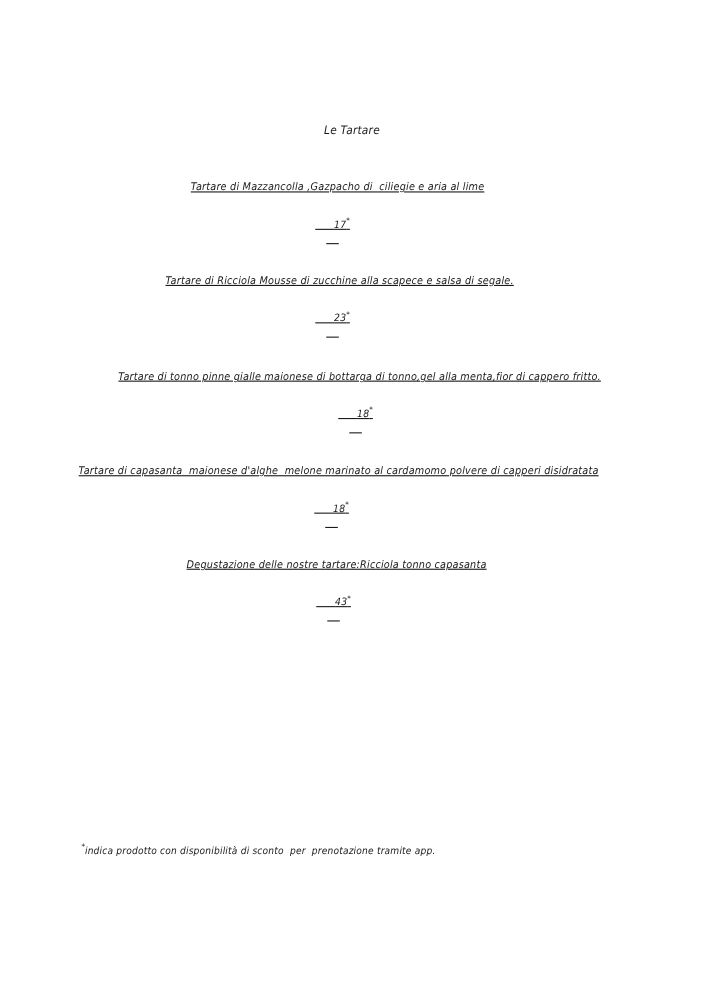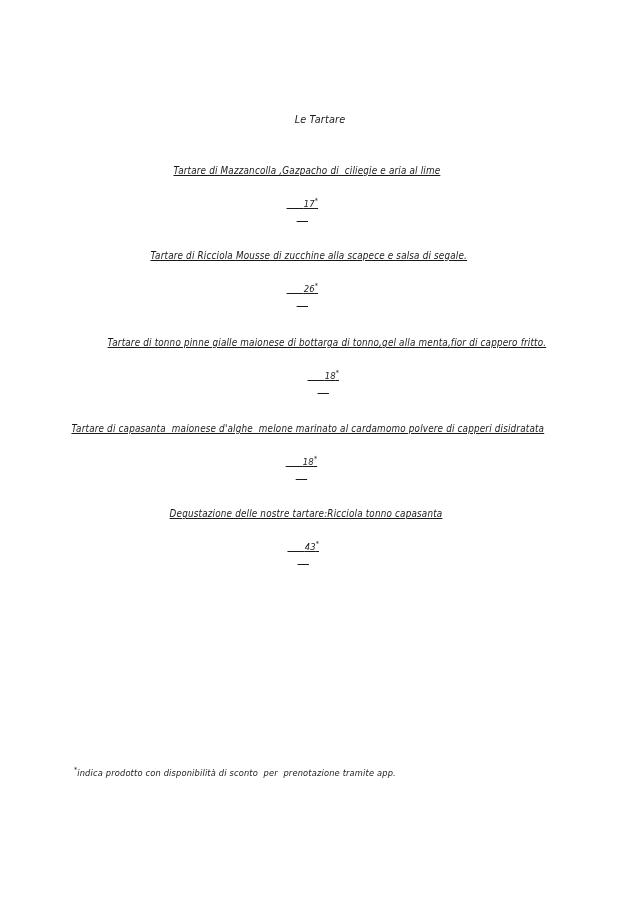--- a/index.html
+++ b/index.html
@@ -119,21 +119,21 @@
   <div class="dish dish-1">
     <span class="dish-name hand">Tartare di Mazzancolla ,Gazpacho di  ciliegie e aria al lime</span>
     <span class="dish-price hand">
       <span>17</span><span class="price-star">*</span>
     </span>
   </div>
 
   <div class="dish dish-2">
     <span class="dish-name hand">Tartare di Ricciola Mousse di zucchine alla scapece e salsa di segale.</span>
     <span class="dish-price hand">
-      <span>26</span><span class="price-star">*</span>
+      <span>23</span><span class="price-star">*</span>
     </span>
   </div>
 
   <div class="dish dish-3">
     <span class="dish-name hand">Tartare di tonno pinne gialle maionese di bottarga di tonno,gel alla menta,fior di cappero fritto.</span>
     <span class="dish-price hand">
       <span>18</span><span class="price-star">*</span>
     </span>
   </div>
 

